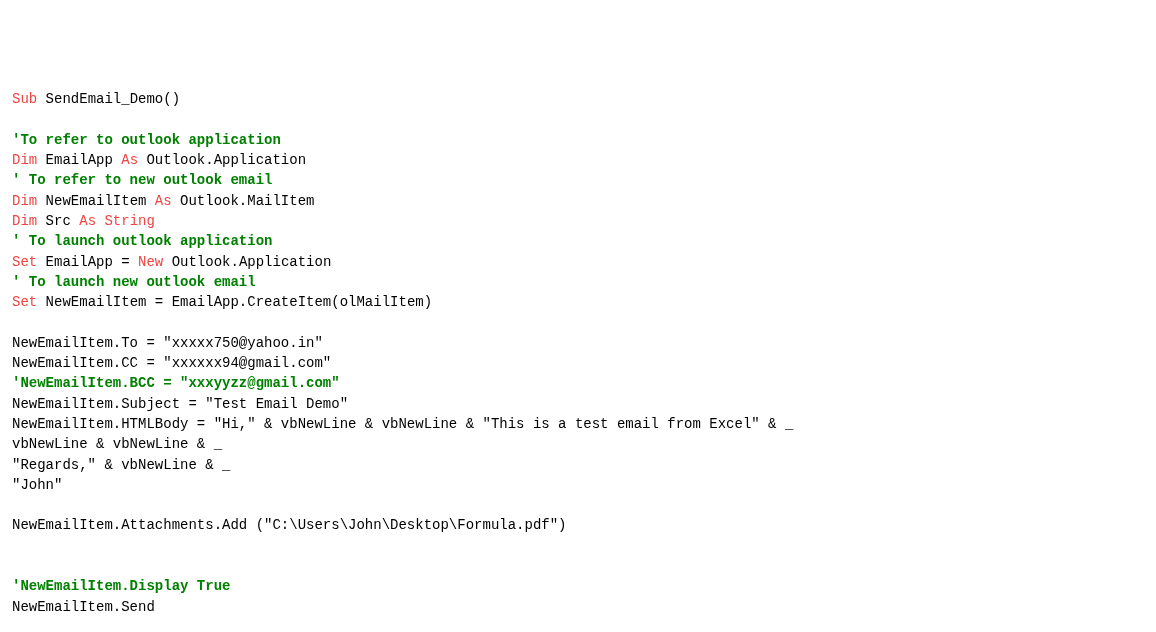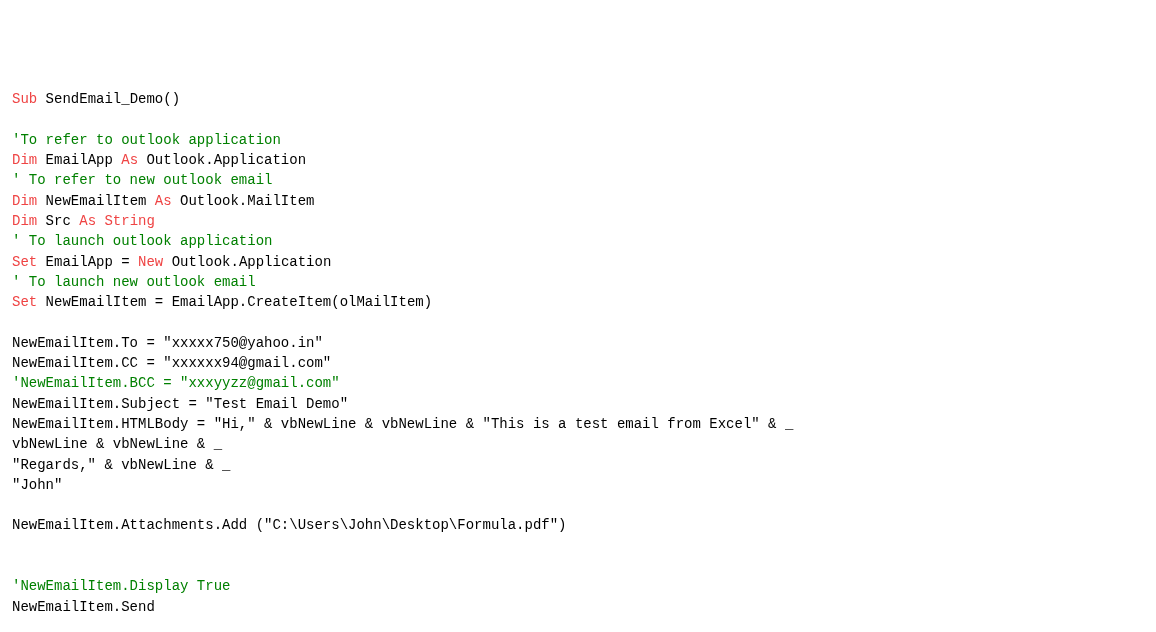--- a/index.html
+++ b/index.html
@@ -9,21 +9,21 @@
     font-family: "Courier New", Courier, monospace;
     font-size: 14px;
     line-height: 1.45;
     color: #000000;
     white-space: pre;
   }
   .code-line {
     display: block;
   }
   .kw { color: #ef4444; }
-  .cm { color: #008000; }
+  .cm { color: #008000; font-weight: bold; }
   .pl { color: #000000; text-align: right; }
 </style>
 </head>
 <body>
 
 
 
 <div id="code-container"><div class="code-line"><span class="kw">Sub</span><span class="pl"> SendEmail_Demo()</span></div><div class="code-line">&nbsp;</div><div class="code-line"><span class="cm">'To refer to outlook application</span></div><div class="code-line"><span class="kw">Dim</span><span class="pl"> EmailApp </span><span class="kw">As</span><span class="pl"> Outlook.Application</span></div><div class="code-line"><span class="cm">' To refer to new outlook email</span></div><div class="code-line"><span class="kw">Dim</span><span class="pl"> NewEmailItem </span><span class="kw">As</span><span class="pl"> Outlook.MailItem</span></div><div class="code-line"><span class="kw">Dim</span><span class="pl"> Src </span><span class="kw">As String</span></div><div class="code-line"><span class="cm">' To launch outlook application</span></div><div class="code-line"><span class="kw">Set</span><span class="pl"> EmailApp = </span><span class="kw">New</span><span class="pl"> Outlook.Application</span></div><div class="code-line"><span class="cm">' To launch new outlook email</span></div><div class="code-line"><span class="kw">Set</span><span class="pl"> NewEmailItem = EmailApp.CreateItem(olMailItem)</span></div><div class="code-line">&nbsp;</div><div class="code-line"><span class="pl">NewEmailItem.To = "xxxxx750@yahoo.in"</span></div><div class="code-line"><span class="pl">NewEmailItem.CC = "xxxxxx94@gmail.com"</span></div><div class="code-line"><span class="cm">'NewEmailItem.BCC = "xxxyyzz@gmail.com"</span></div><div class="code-line"><span class="pl">NewEmailItem.Subject = "Test Email Demo"</span></div><div class="code-line"><span class="pl">NewEmailItem.HTMLBody = "Hi," &amp; vbNewLine &amp; vbNewLine &amp; "This is a test email from Excel" &amp; _</span></div><div class="code-line"><span class="pl">vbNewLine &amp; vbNewLine &amp; _</span></div><div class="code-line"><span class="pl">"Regards," &amp; vbNewLine &amp; _</span></div><div class="code-line"><span class="pl">"John"</span></div><div class="code-line">&nbsp;</div><div class="code-line"><span class="pl">NewEmailItem.Attachments.Add ("C:\Users\John\Desktop\Formula.pdf")</span></div><div class="code-line">&nbsp;</div><div class="code-line">&nbsp;</div><div class="code-line"><span class="cm">'NewEmailItem.Display True</span></div><div class="code-line"><span class="pl">NewEmailItem.Send</span></div><div class="code-line">&nbsp;</div></div>
 
 

